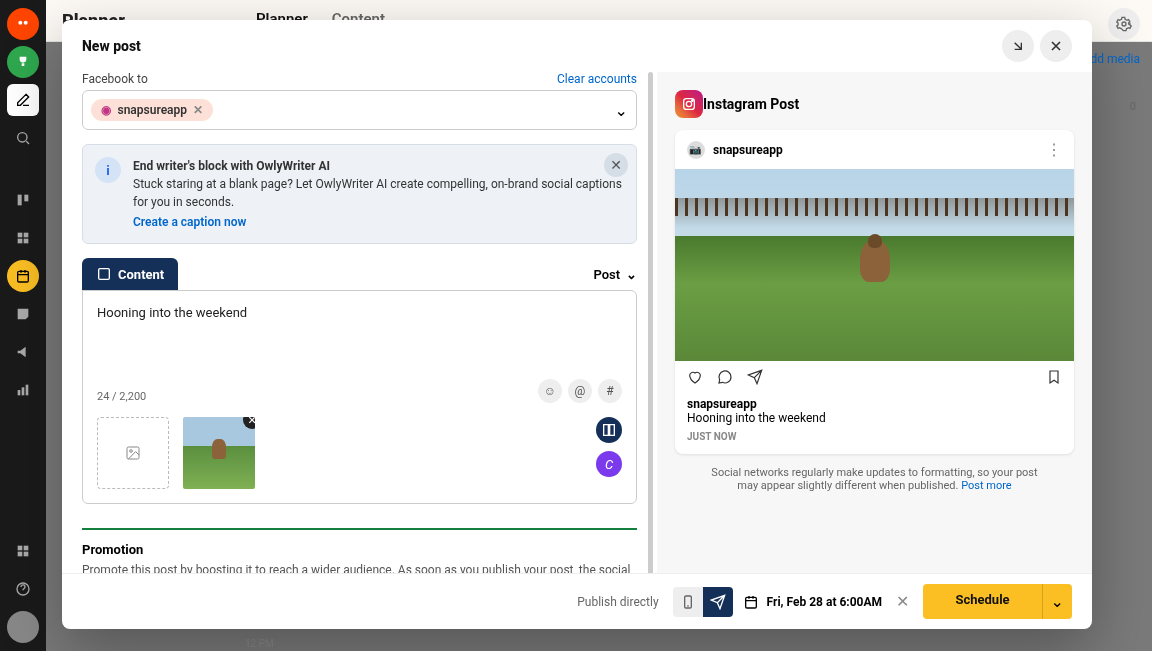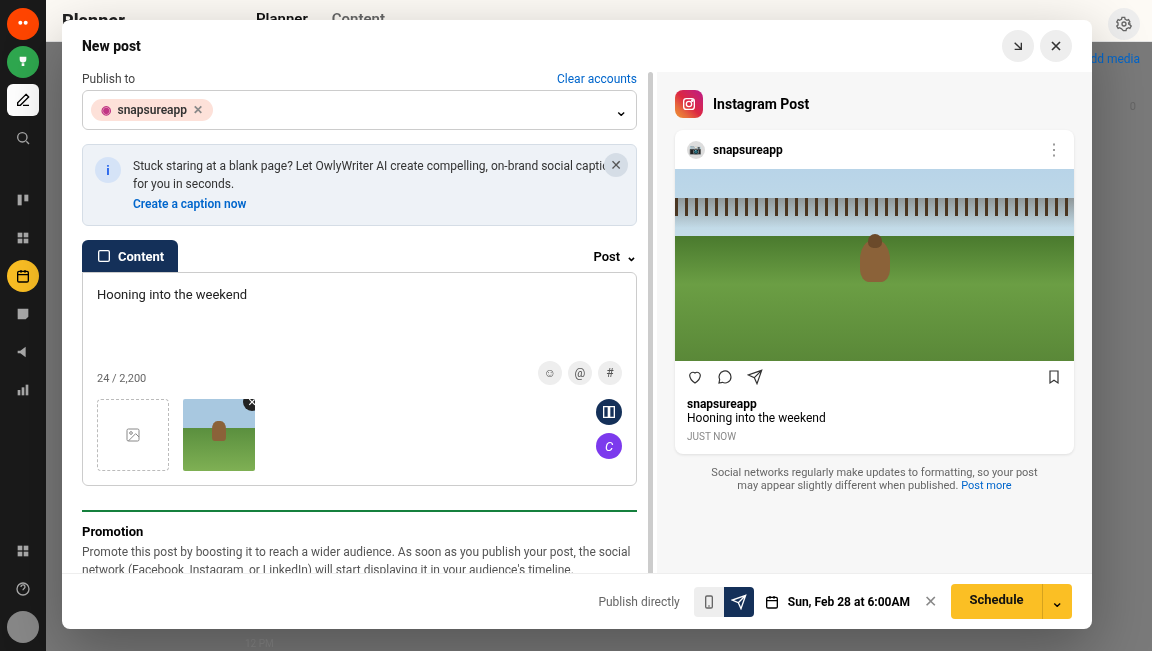--- a/index.html
+++ b/index.html
@@ -53,50 +53,50 @@
 .media-thumb::after { content:""; position:absolute; left:50%; top:45%; width:14px; height:20px; background:#8b6239; border-radius:40% 40% 20% 20%; transform: translate(-50%,-50%);}
 .media-remove { position: absolute; top: -6px; right: -6px; width: 18px; height: 18px; border-radius: 50%; background: #222; color: #fff; display: flex; align-items: center; justify-content: center; font-size: 11px;}
 .side-tools { margin-left: auto; display: flex; flex-direction: column; gap: 8px;}
 .tool-btn { width: 26px; height: 26px; border-radius: 50%; display: flex; align-items: center; justify-content: center; font-size: 13px; cursor: pointer; color: #fff;}
 .tool-btn.book { background: #143059; }
 .tool-btn.canva { background: #7c3aed; font-style: italic;}
 .promotion { margin-top: 24px; border-top: 2px solid #15803d; padding-top: 12px;}
 .promotion h3 { font-size: 13px; font-weight: 700; margin-bottom: 4px;}
 .promotion p { font-size: 12px; color: #555; line-height: 1.5; margin-bottom: 8px;}
 .right-col { flex: 1; background: #f7f7f7; padding: 18px; overflow-y: auto;}
-.preview-header { display: flex; align-items: center; gap: 10px; margin-bottom: 12px;}
+.preview-header { display: flex; align-items: center; margin-bottom: 12px;}
 .ig-badge { width: 28px; height: 28px; border-radius: 8px; background: linear-gradient(45deg,#f09433,#e6683c,#dc2743,#cc2366,#bc1888); display: flex; align-items: center; justify-content: center; color: #fff;}
 .preview-title { font-size: 14px; font-weight: 700;}
 .ig-card { background: #fff; border-radius: 8px; overflow: hidden; box-shadow: 0 1px 3px rgba(0,0,0,0.1);}
 .ig-card-header { display: flex; align-items: center; padding: 10px 12px; gap: 8px;}
 .ig-avatar { width: 18px; height: 18px; border-radius: 50%; background: #ddd; display:flex; align-items:center; justify-content:center; font-size:10px;}
 .ig-username-top { font-size: 12px; font-weight: 700;}
 .ig-more { margin-left: auto; color: #888; cursor: pointer;}
 .ig-image { width: 100%; height: 192px; background: linear-gradient(to bottom, #b8d4e8 0%, #c4dce8 35%, #4a7a2e 35%, #6b9e44 60%, #5a8838 100%); position: relative; overflow:hidden;}
 .tree-row { position:absolute; top:15%; left:0; right:0; height:30px; background: linear-gradient(to bottom, rgba(74,54,34,0.4), transparent);}
 .tree-row::before { content:""; position:absolute; left:0; right:0; top:0; height:18px; background: repeating-linear-gradient(90deg, #4a3622 0px, #4a3622 3px, transparent 3px, transparent 10px);}
 .dog { position:absolute; left:50%; top:48%; width:30px; height:42px; background:#8b6239; border-radius:45% 45% 30% 30%; transform: translate(-50%,-50%);}
 .dog::before { content:""; position:absolute; top:-6px; left:8px; width:14px; height:14px; background:#6b4a2a; border-radius:50% 50% 40% 40%;}
 .ig-actions { display: flex; padding: 8px 12px; gap: 14px; align-items: center;}
 .ig-actions span { cursor: pointer; color: #333;}
 .ig-bookmark { margin-left: auto; }
 .ig-caption { padding: 0 12px 12px; font-size: 12px;}
 .ig-caption-user { font-weight: 700; display: block;}
-.ig-time { font-size: 10px; color: #888; font-weight: 400; margin-top: 6px; text-transform: uppercase;}
+.ig-time { font-size: 10px; color: #888; font-weight: 700; margin-top: 6px; text-transform: uppercase;}
 .preview-disclaimer { font-size: 11px; color: #666; text-align: center; padding: 12px 30px;}
 .preview-disclaimer a { color: #0066cc;}
 .modal-footer { border-top: 1px solid #eee; padding: 10px 20px; display: flex; align-items: center; justify-content: flex-end; gap: 10px;}
 .footer-label { font-size: 12px; color: #666; margin-right: 4px;}
 .toggle-group { display: flex; border-radius: 4px; overflow: hidden;}
 .toggle-btn { width: 30px; height: 30px; display: flex; align-items: center; justify-content: center; cursor: pointer;}
 .toggle-btn.light { background: #eee; color: #666;}
 .toggle-btn.dark { background: #143059; color: #fff;}
 .schedule-date { display: inline-flex; align-items: center; gap: 8px; font-size: 12px; font-weight: 700; cursor: pointer;}
 .clear-x { color: #888; cursor: pointer; padding: 4px;}
-.schedule-btn { background: #fbbf24; color: #111; font-weight: 700; padding: 8px 18px; border-radius: 4px 0 0 4px; cursor: pointer; font-size: 13px;}
+.schedule-btn { background: #fbbf24; color: #111; font-weight: 700; padding: 8px 32px; border-radius: 4px 0 0 4px; cursor: pointer; font-size: 13px;}
 .schedule-drop { background: #fbbf24; padding: 8px 8px; border-radius: 0 4px 4px 0; border-left: 1px solid rgba(0,0,0,0.15); cursor: pointer;}
 .bg-header-right { position: absolute; right: 12px; top: 52px; display:flex; gap:8px; align-items:center; z-index:1; color:#0066cc; font-size:12px;}
 .count-badge { position:absolute; right: 16px; top: 100px; font-size: 11px; color: #666; z-index:1;}
 .time-label { position: absolute; left: 245px; bottom: 2px; font-size: 10px; color: #888; z-index:1;}
 svg { width: 16px; height: 16px; }
 </style>
 </head>
 <body>
 
 <div class="sidebar">
@@ -210,35 +210,36 @@
     <div class="header-btn">
         <svg viewBox="0 0 24 24" fill="none" stroke="currentColor" stroke-width="2.5">
           <path d="M6 6l12 12M18 6L6 18"></path>
         </svg>
       </div>
   </div>
 
   <div class="modal-body">
     <div class="left-col">
       <div class="publish-row">
-        <span>Publish to</span>
+        <span>Facebook to</span>
         <span class="clear-link">Clear accounts</span>
       </div>
       <div class="account-select">
         <div class="account-chip">
           <span class="chip-ig">◉</span>
           <span>snapsureapp</span>
           <span class="chip-x">✕</span>
         </div>
         <span>⌄</span>
       </div>
 
       <div class="ai-banner">
         <div class="ai-banner-icon">i</div>
         <div class="ai-banner-text">
+          <b>End writer's block with OwlyWriter AI</b>
           <span>Stuck staring at a blank page? Let OwlyWriter AI create compelling, on-brand social captions for you in seconds.</span><br>
           <span class="ai-link">Create a caption now</span>
         </div>
         <div class="ai-close">✕</div>
       </div>
 
       <div class="content-tabs">
         <div class="content-tab">
           <svg viewBox="0 0 24 24" fill="none" stroke="currentColor" stroke-width="2">
               <rect x="4" y="4" width="16" height="16" rx="2"></rect>
@@ -351,21 +352,21 @@
           <svg viewBox="0 0 24 24" fill="currentColor">
             <path d="M22 2L11 13M22 2l-7 20-4-9-9-4 20-7z" stroke="currentColor" stroke-width="2" fill="none"></path>
           </svg>
         </div>
     </div>
     <div class="schedule-date">
       <svg viewBox="0 0 24 24" fill="none" stroke="currentColor" stroke-width="2">
           <rect x="4" y="5" width="16" height="16" rx="2"></rect>
           <path d="M4 10h16M9 3v4M15 3v4"></path>
         </svg>
-      <span>Sun, Feb 28 at 6:00AM</span>
+      <span>Fri, Feb 28 at 6:00AM</span>
     </div>
     <span class="clear-x">✕</span>
     <div style="display:flex">
       <div class="schedule-btn">Schedule</div>
       <div class="schedule-drop">⌄</div>
     </div>
   </div>
 </div>
 
 </body></html>

